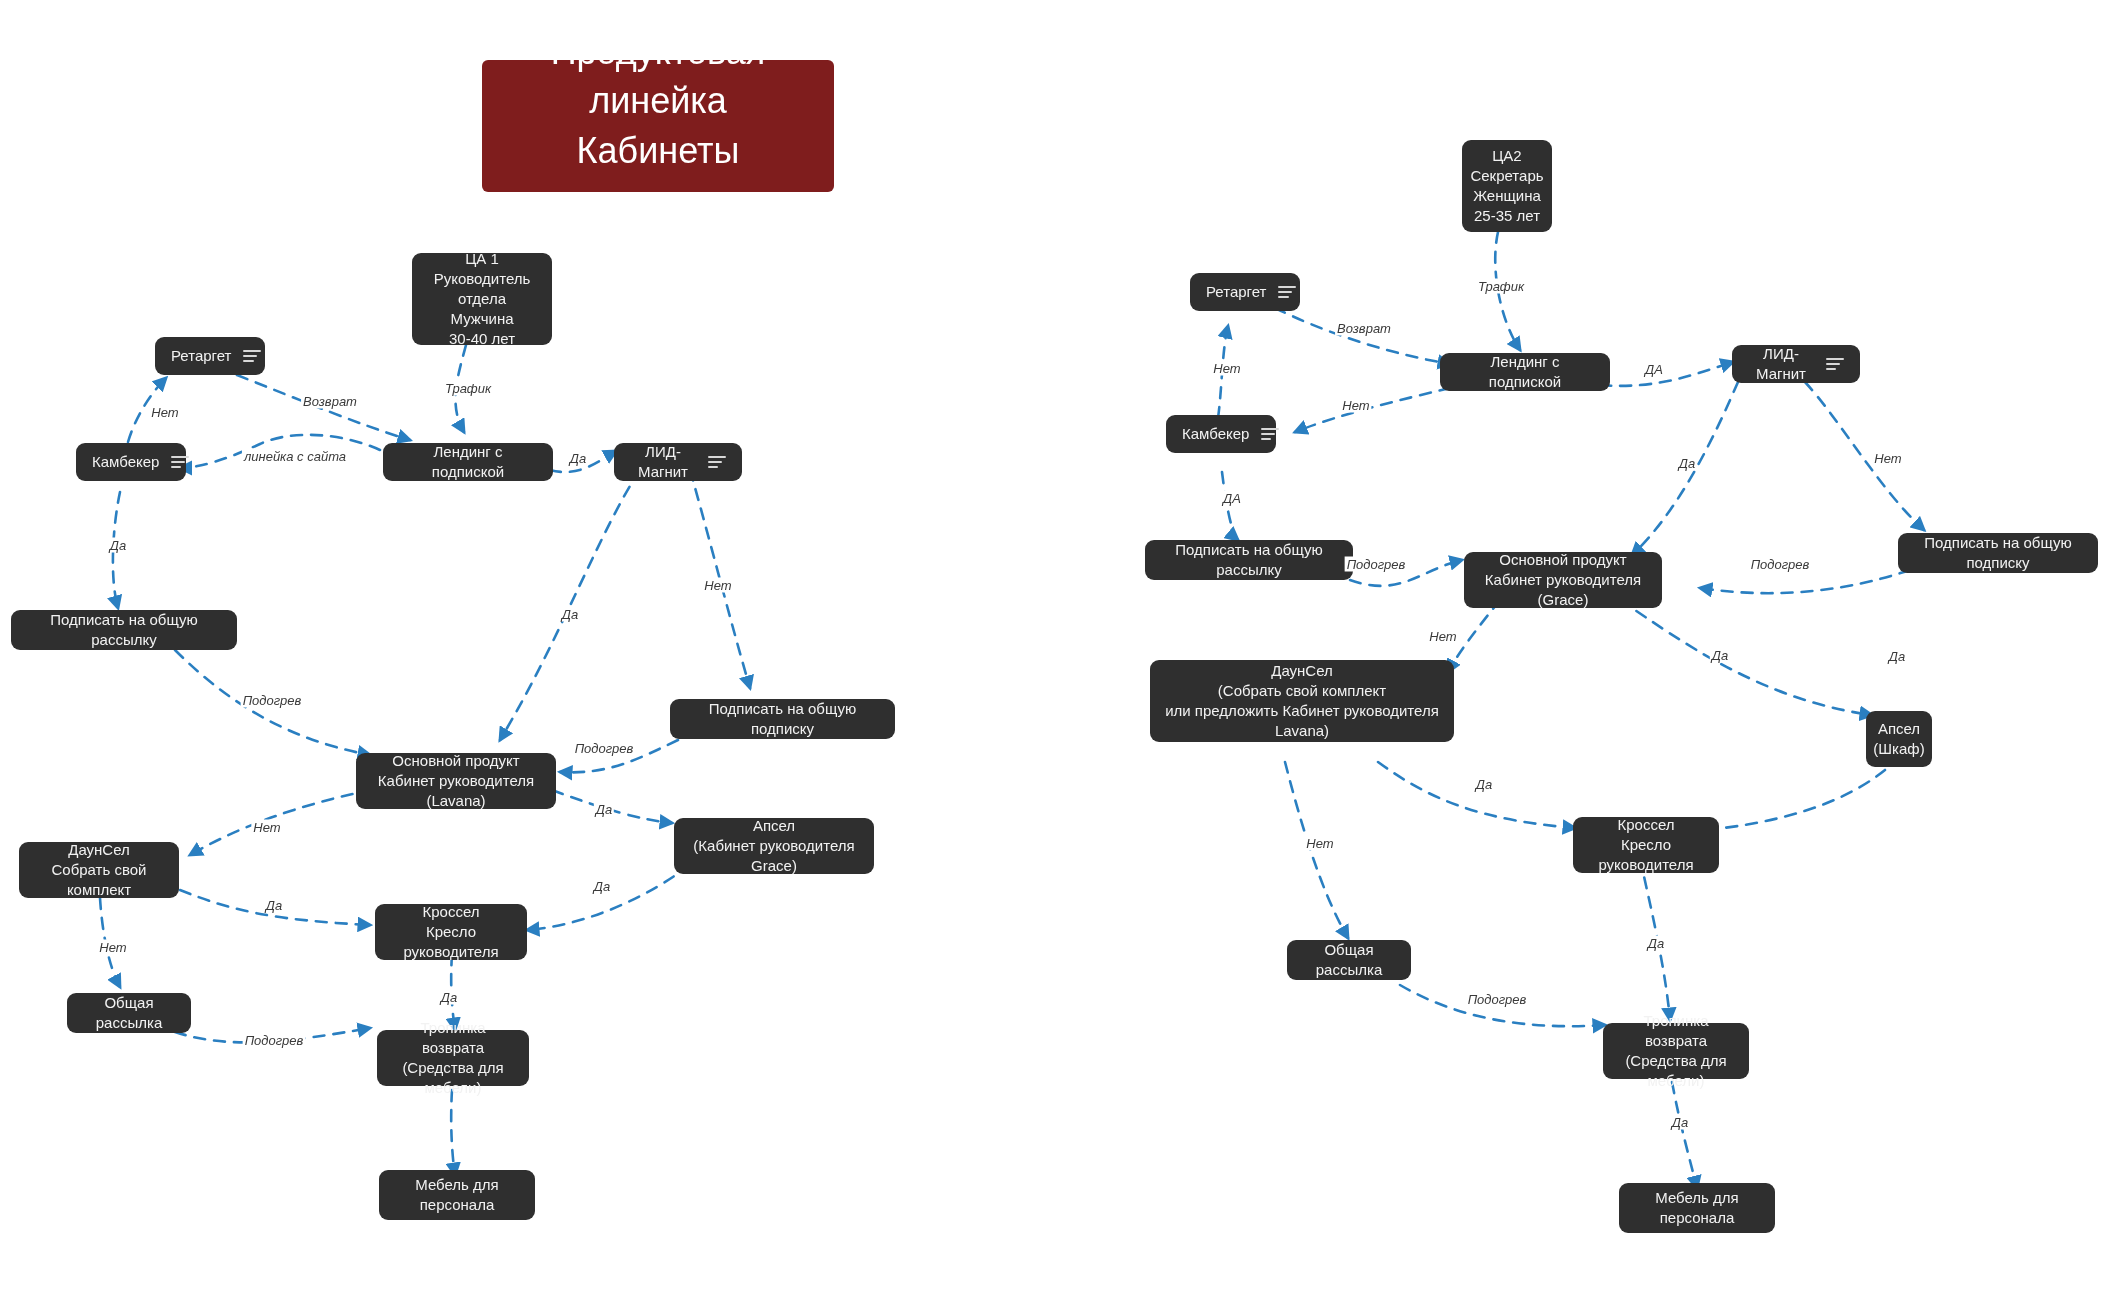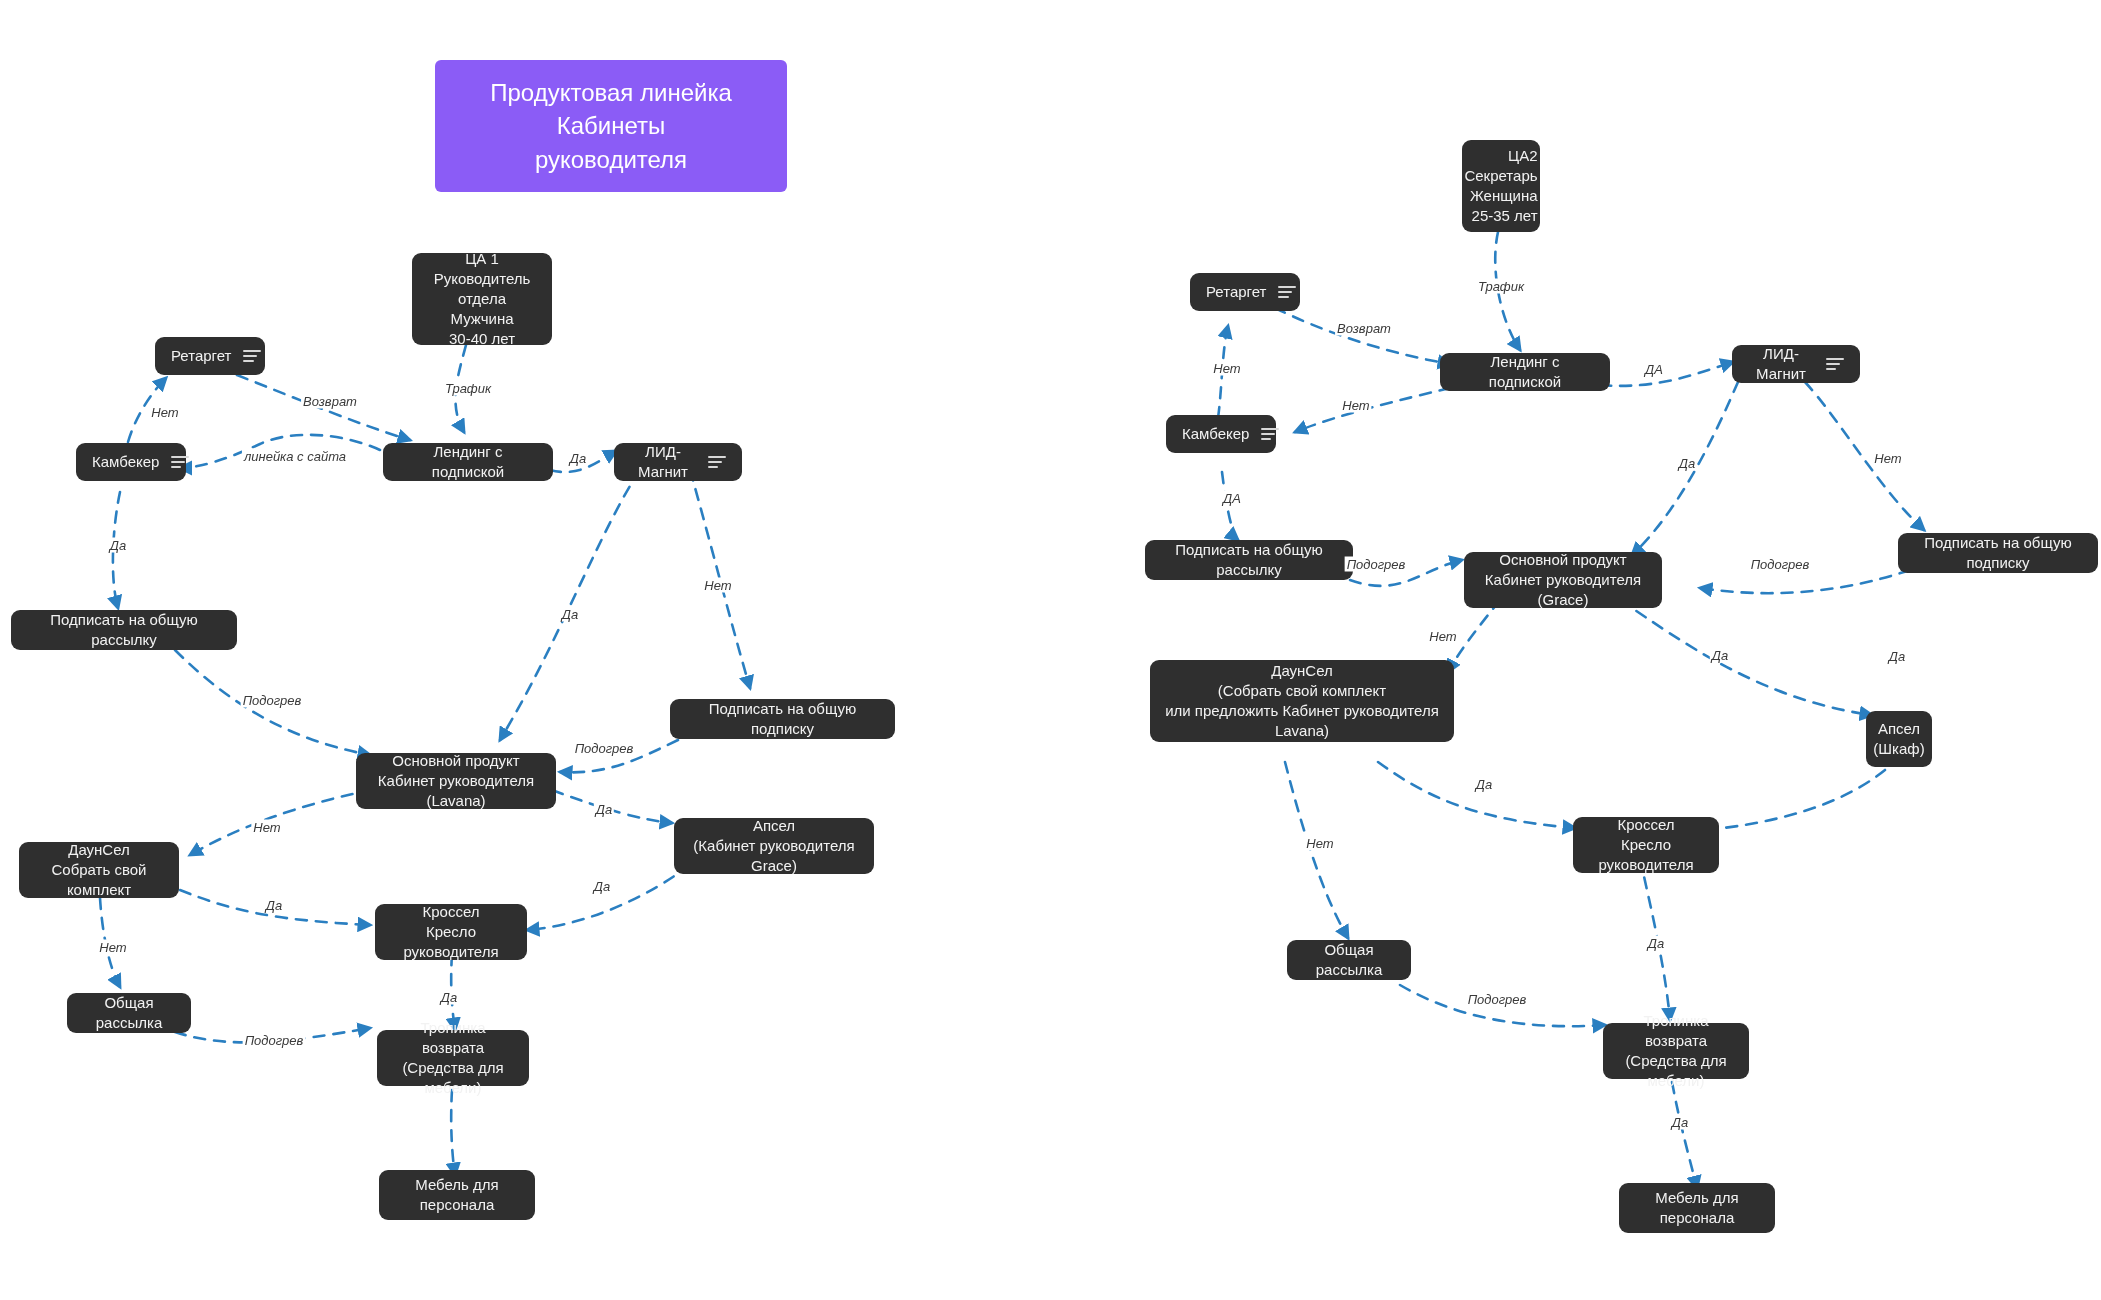--- a/index.html
+++ b/index.html
@@ -36,26 +36,27 @@
     align-items: center;
     justify-content: center;
     text-align: center;
     font-size: 15px;
     line-height: 1.33;
     padding: 9px 14px;
     white-space: pre-line;
     z-index: 3;
   }
   .node.title-node {
-    background: #8b5cf6;
+    background: #7f1d1d;
     color: #ffffff;
-    font-size: 24px;
+    font-size: 36px;
     line-height: 1.38;
     border-radius: 6px;
     font-weight: 400;
+    margin-left: 47px;
   }
   .node.with-icon {
     justify-content: flex-start;
     gap: 12px;
     padding: 9px 16px;
   }
   .node .label {
     white-space: pre-line;
   }
   .hamburger-icon {
@@ -259,21 +260,21 @@
   <div class="edge-label" style="left:272px; top:700px;"><span>Подогрев</span></div>
   <div class="edge-label" style="left:604px; top:748px;"><span>Подогрев</span></div>
   <div class="edge-label" style="left:267px; top:827px;"><span>Нет</span></div>
   <div class="edge-label" style="left:604px; top:809px;"><span>Да</span></div>
   <div class="edge-label" style="left:274px; top:905px;"><span>Да</span></div>
   <div class="edge-label" style="left:602px; top:886px;"><span>Да</span></div>
   <div class="edge-label" style="left:113px; top:947px;"><span>Нет</span></div>
   <div class="edge-label" style="left:449px; top:997px;"><span>Да</span></div>
   <div class="edge-label" style="left:274px; top:1040px;"><span>Подогрев</span></div>
 
-  <div class="node" style="left:1462px; top:140px; width:78px; height:92px;text-align:right;">
+  <div class="node" style="left:1462px; top:140px; width:90px; height:92px;">
     <span class="label">ЦА2
 Секретарь
 Женщина
 25-35 лет</span>
   </div>
 
   <div class="node with-icon" style="left:1190px; top:273px; width:110px; height:38px;">
     <span class="label">Ретаргет</span>
     <span class="hamburger-icon"><i></i><i></i><i></i></span>
   </div>

